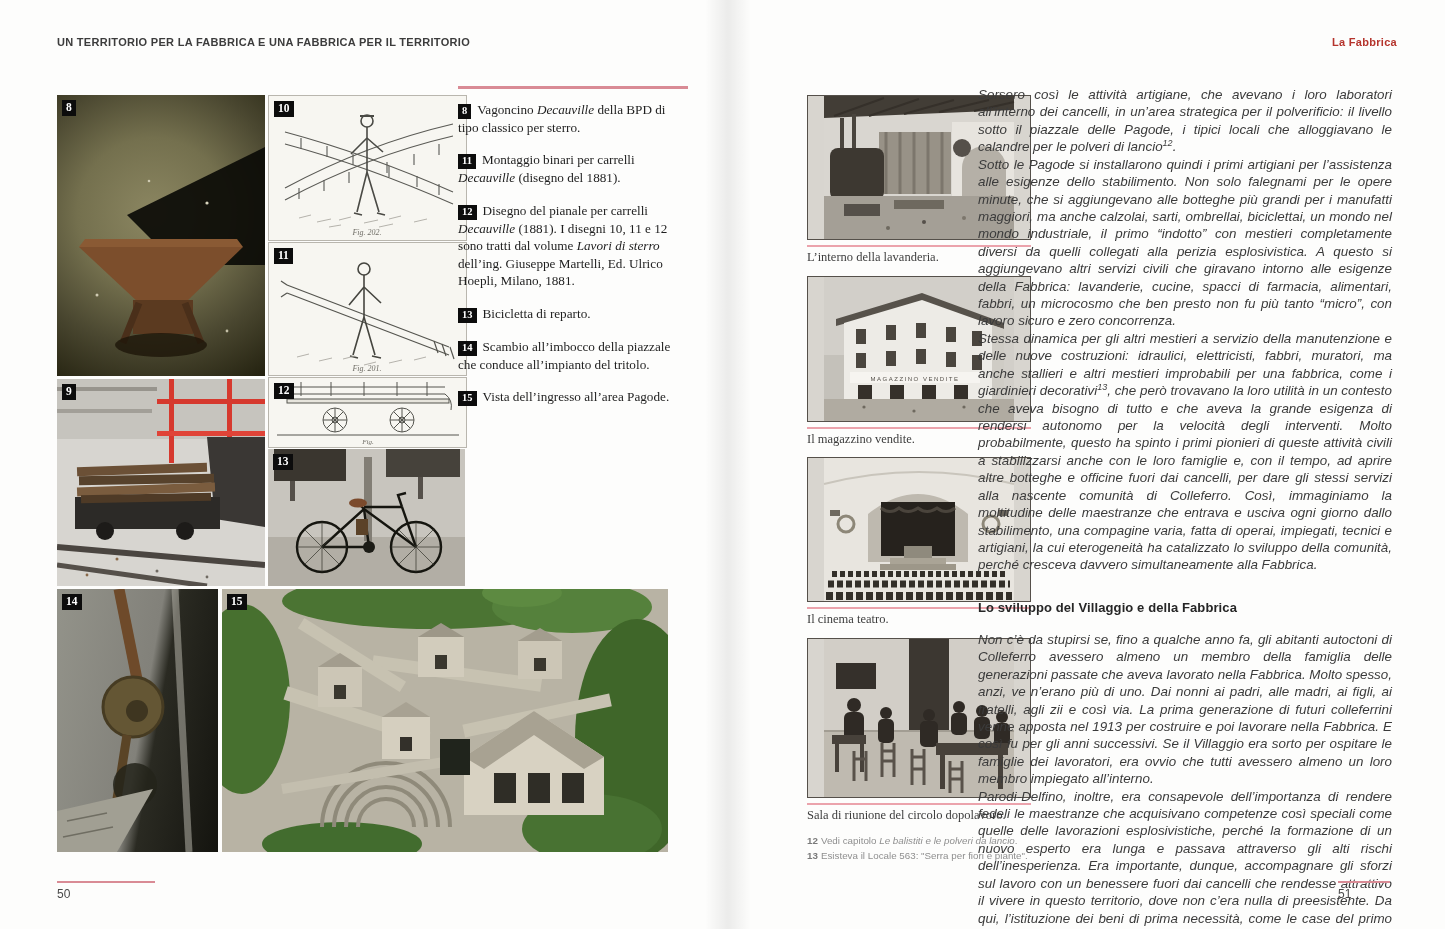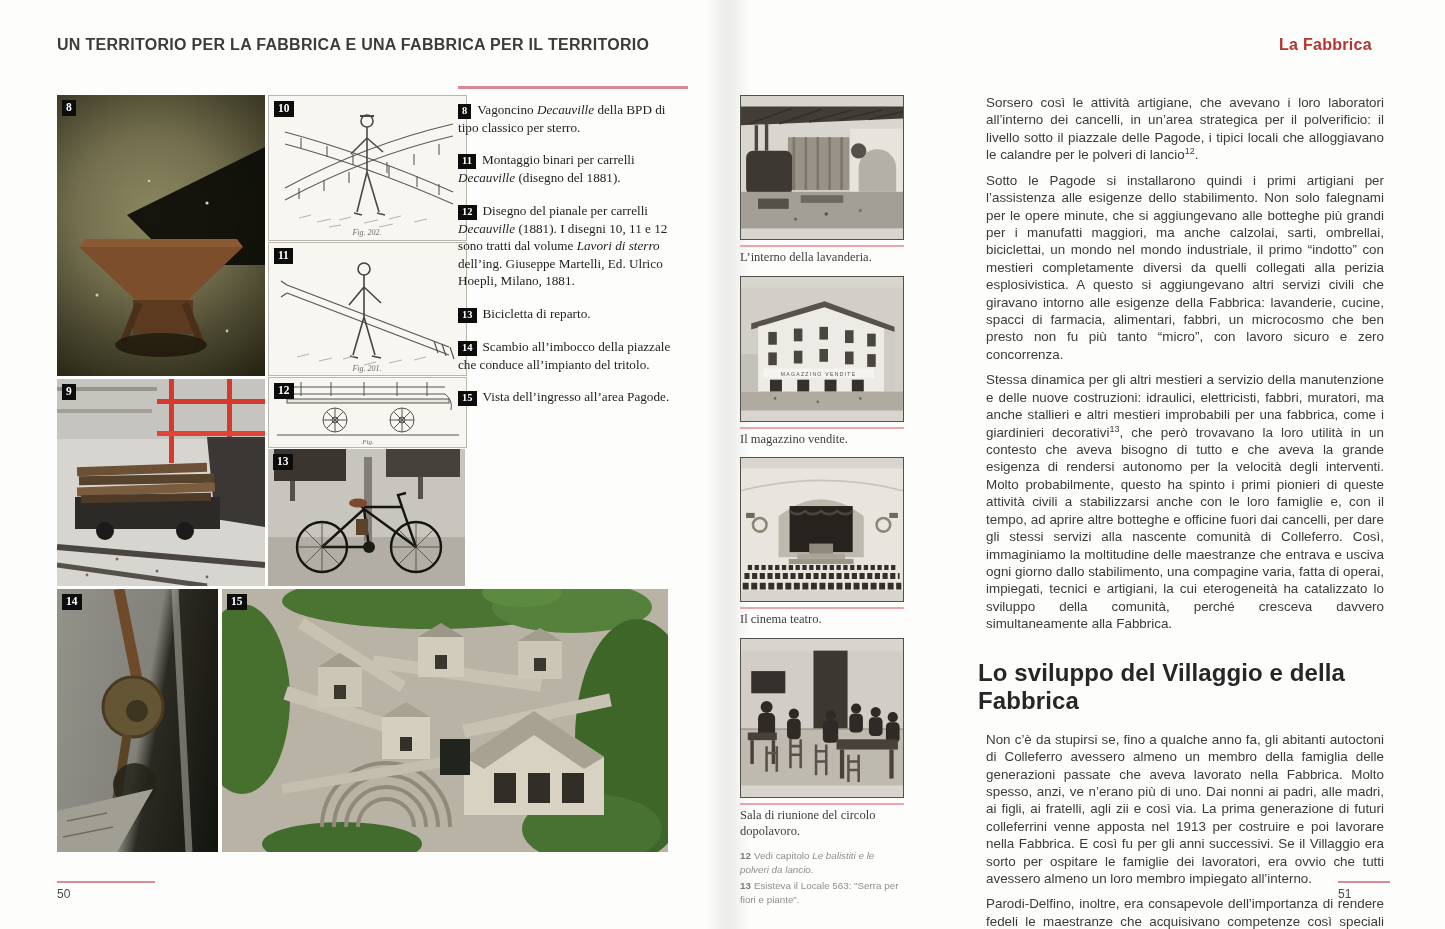--- a/index.html
+++ b/index.html
@@ -1,49 +1,49 @@
 <!DOCTYPE html>
 <html><head>
 <meta charset="utf-8">
 <style>
   html,body{margin:0;padding:0;}
   body{width:1445px;height:929px;position:relative;background:#fdfdfc;overflow:hidden;
        font-family:"Liberation Sans",sans-serif;}
   .gutter{position:absolute;left:705px;top:0;width:46px;height:929px;
     background:linear-gradient(90deg,rgba(0,0,0,0) 0%,rgba(0,0,0,0.07) 50%,rgba(0,0,0,0) 100%);}
-  .runhead{position:absolute;top:36px;font-size:16px;font-weight:bold;color:#3c3c3c;letter-spacing:.3px;}
+  .runhead{position:absolute;top:36px;font-size:11px;font-weight:bold;color:#3c3c3c;letter-spacing:.3px;}
   .runhead.left{left:57px;}
-  .runhead.right{right:73px;color:#b5342c;margin-left:8px;}
+  .runhead.right{right:48px;color:#b5342c;margin-left:8px;}
   .photo{position:absolute;overflow:hidden;background:#d8d5cf;}
   .photo svg{display:block;width:100%;height:100%;}
   .badge{position:absolute;top:5px;left:5px;background:#0c0c0c;color:#fff;
     font-family:"Liberation Serif",serif;font-weight:bold;font-size:11.5px;
     padding:1px 4px 2px;line-height:13px;z-index:3;}
   
   .capcol{position:absolute;left:458px;top:86px;width:230px;}
   .caprule-top{height:3px;background:#d98b95;margin-bottom:12px;}
   .cap{font-family:"Liberation Serif",serif;font-size:13.2px;line-height:1.32;color:#1e1e1e;margin-bottom:15px;}
   .cap .cap-badge{display:inline-block;background:#0c0c0c;color:#fff;font-size:10.5px;
     font-weight:bold;padding:1px 4px 2px;margin-right:6px;line-height:12px;}
   .it{font-style:italic;}
   
-  .rcol{position:absolute;left:740px;top:95px;width:164px;}
+  .rcol{position:absolute;left:807px;top:95px;width:224px;}
   .rblock{margin-bottom:9px;}
   .rphoto{position:relative;border:1px solid #55504a;background:#d8d5cf;overflow:hidden;}
   .rphoto svg{display:block;width:100%;height:100%;}
   .rrule{height:2px;background:#eba3ac;margin:5px 0 3px;}
   .rcap{font-family:"Liberation Serif",serif;font-size:12.5px;color:#3d3d3d;line-height:1.25;margin-bottom:10px;}
   .footnotes{margin-top:10px;font-size:9.8px;color:#8f8f8f;line-height:1.45;}
   .footnotes .fn{margin-bottom:1px;}
   .footnotes b{color:#7a7a7a;font-weight:bold;margin-right:3px;}
   
   .bodycol{position:absolute;left:978px;top:86px;width:414px;}
-  .bodycol p{margin:8px;font-size:13.4px;line-height:1.30;color:#3b3b3b;text-align:justify;}
+  .bodycol p{margin:0;font-size:13.4px;line-height:1.30;color:#3b3b3b;text-align:justify;font-style:italic;}
   .bodycol sup{font-size:9px;line-height:0;}
-  .bodycol h2{margin:26px 0 16px;font-size:24px;color:#262626;letter-spacing:.1px;}
+  .bodycol h2{margin:26px 0 16px;font-size:13px;color:#262626;letter-spacing:.1px;}
   
   .pageno{position:absolute;bottom:28px;font-size:12px;color:#4a4a4a;}
   .pageno .rule{height:2px;background:#d98b95;width:98px;margin-bottom:4px;}
   .pageno.p50{left:57px;}
   .pageno.p51{right:55px;}
   .pageno.p51 .rule{margin-left:auto;width:52px;}
   .figtext{font-family:"Liberation Serif",serif;font-style:italic;}
 </style>
 </head>
 <body>

